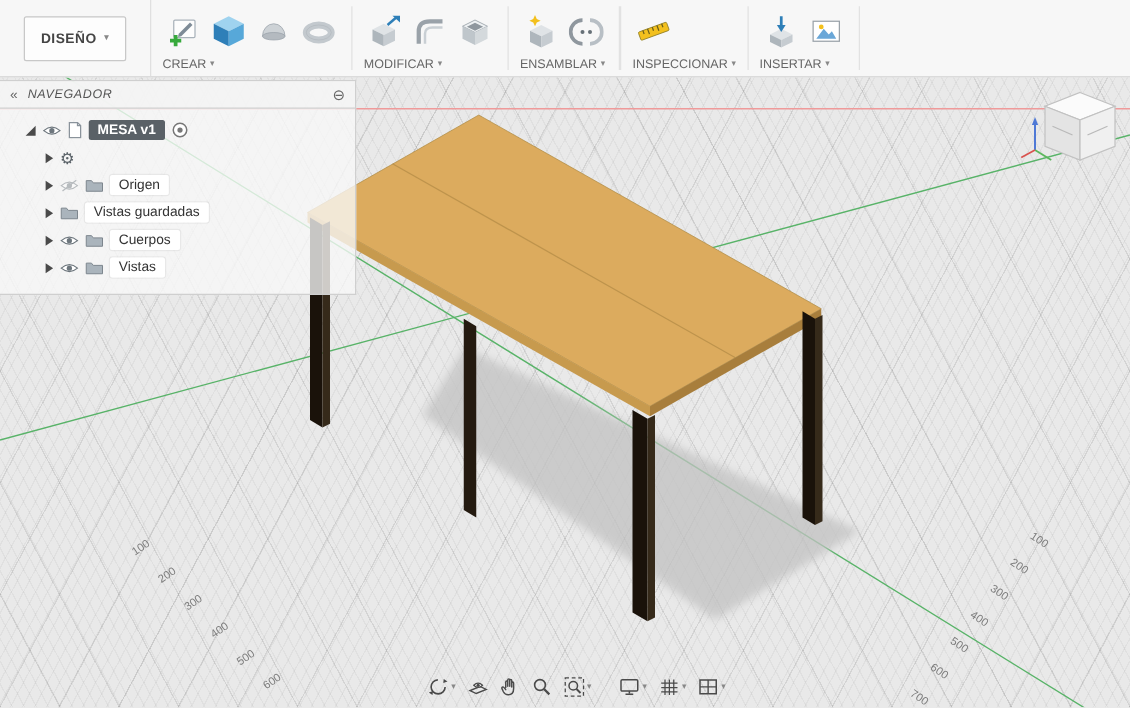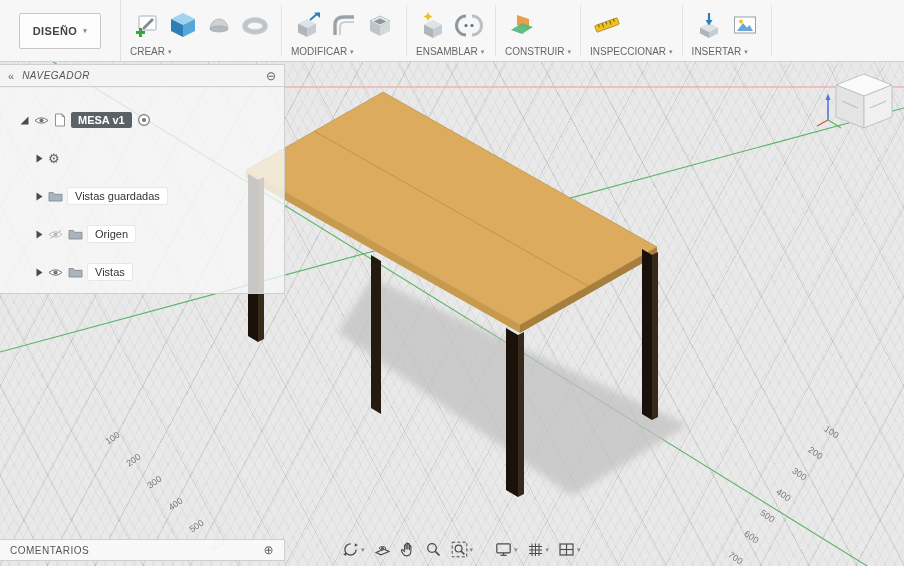--- a/index.html
+++ b/index.html
@@ -42,21 +42,21 @@
   .navigator{position:absolute;top:2px;left:0;width:285px;background:rgba(248,248,248,.78);
              border:1px solid #cfcfcf;border-left:0;box-sizing:border-box;}
   .nav-header{height:21px;display:flex;align-items:center;padding:0 8px;gap:8px;
               border-bottom:1px solid #cfcfcf;background:rgba(243,243,243,.92);
               font-size:10px;color:#555;}
   .nav-title{letter-spacing:.5px;font-style:italic;}
   .spacer{flex:1;}
   .round-btn{font-size:12px;color:#666;line-height:1;cursor:pointer;}
   .collapse{font-size:11px;color:#666;cursor:pointer;}
   .nav-body{padding:6px 0 10px;}
-  .nav-row{height:22px;display:flex;align-items:center;gap:5px;font-size:11px;color:#333;cursor:default;margin-top:16px;}
+  .nav-row{height:22px;display:flex;align-items:center;gap:5px;font-size:11px;color:#333;cursor:default;}
   .nav-row.root{padding-left:20px;}
   .nav-row.child{padding-left:36px;}
   .chip{background:rgba(255,255,255,.95);border-radius:2px;padding:2px 7px;
         box-shadow:0 0 0 1px rgba(0,0,0,.05);white-space:nowrap;}
   .chip.active{background:#5a6167;color:#fff;font-weight:bold;box-shadow:none;}
   .gear{font-size:13px;color:#5a6268;line-height:1;}
 
   
   .comments{position:absolute;left:0;bottom:5px;width:285px;height:22px;box-sizing:border-box;
             background:rgba(250,250,250,.93);border:1px solid #cfcfcf;border-left:0;
@@ -171,34 +171,20 @@
           </svg>
         </button>
       </div>
       <div class="tb-label">
         <span>ENSAMBLAR</span>
         <span class="caret">▾</span>
       </div>
     </div>
     <div class="tb-sep"></div>
 
-    <div class="tb-group">
-      <div class="tb-icons">
-        <button class="tb-btn">
-          <svg width="28" height="28" viewBox="0 0 28 28">
-            <polygon points="9,4 21,8 21,18 9,14" fill="#e8953c" opacity=".92"></polygon>
-            <polygon points="3,19 14,12 25,16 14,23" fill="#57b87a" opacity=".92"></polygon>
-          </svg>
-        </button>
-      </div>
-      <div class="tb-label">
-        <span>CONSTRUIR</span>
-        <span class="caret">▾</span>
-      </div>
-    </div>
     <div class="tb-sep"></div>
 
     <div class="tb-group">
       <div class="tb-icons">
         <button class="tb-btn">
           <svg width="28" height="28" viewBox="0 0 28 28">
             <rect x="2" y="10.5" width="24" height="7" rx="1" transform="rotate(-20 14 14)" fill="#f3c01d" stroke="#8a7a20" stroke-width=".6"></rect>
             <g transform="rotate(-20 14 14)" stroke="#6b5e1a" stroke-width="1">
               <line x1="6" y1="10.5" x2="6" y2="13.5"></line>
                 <line x1="10" y1="10.5" x2="10" y2="15"></line>
@@ -345,64 +331,72 @@
           <svg width="7" height="9" viewBox="0 0 7 9">
             <polygon points="0.5,0.5 6.5,4.5 0.5,8.5" fill="#4a4a4a"></polygon>
           </svg>
           <span class="gear">⚙</span>
         </div>
 
         <div class="nav-row child">
           <svg width="7" height="9" viewBox="0 0 7 9">
             <polygon points="0.5,0.5 6.5,4.5 0.5,8.5" fill="#4a4a4a"></polygon>
           </svg>
-          <svg width="15" height="12" viewBox="0 0 15 12">
-            <path d="M1 2.5 h4.2 l1.4 1.8 H14 V11 H1 Z" fill="#aab4bc" stroke="#7d868e" stroke-width=".8"></path>
-          </svg>
-          <span class="chip">Vistas guardadas</span>
-        </div>
-
-        <div class="nav-row child">
-          <svg width="7" height="9" viewBox="0 0 7 9">
-            <polygon points="0.5,0.5 6.5,4.5 0.5,8.5" fill="#4a4a4a"></polygon>
-          </svg>
           <svg width="15" height="11" viewBox="0 0 15 11" opacity="0.45">
             <path d="M1 5.5 Q7.5 0 14 5.5 Q7.5 11 1 5.5 Z" fill="#fff" stroke="#6d767d"></path>
             <circle cx="7.5" cy="5.5" r="2.1" fill="#6d767d"></circle>
             <line x1="2" y1="9.8" x2="13" y2="1.2" stroke="#6d767d"></line>
           </svg>
           <svg width="15" height="12" viewBox="0 0 15 12">
             <path d="M1 2.5 h4.2 l1.4 1.8 H14 V11 H1 Z" fill="#aab4bc" stroke="#7d868e" stroke-width=".8"></path>
           </svg>
           <span class="chip">Origen</span>
         </div>
 
-
         <div class="nav-row child">
           <svg width="7" height="9" viewBox="0 0 7 9">
             <polygon points="0.5,0.5 6.5,4.5 0.5,8.5" fill="#4a4a4a"></polygon>
           </svg>
+          <svg width="15" height="12" viewBox="0 0 15 12">
+            <path d="M1 2.5 h4.2 l1.4 1.8 H14 V11 H1 Z" fill="#aab4bc" stroke="#7d868e" stroke-width=".8"></path>
+          </svg>
+          <span class="chip">Vistas guardadas</span>
+        </div>
+
+        <div class="nav-row child">
+          <svg width="7" height="9" viewBox="0 0 7 9">
+            <polygon points="0.5,0.5 6.5,4.5 0.5,8.5" fill="#4a4a4a"></polygon>
+          </svg>
           <svg width="15" height="11" viewBox="0 0 15 11">
             <path d="M1 5.5 Q7.5 0 14 5.5 Q7.5 11 1 5.5 Z" fill="#fff" stroke="#6d767d"></path>
             <circle cx="7.5" cy="5.5" r="2.1" fill="#6d767d"></circle>
           </svg>
           <svg width="15" height="12" viewBox="0 0 15 12">
             <path d="M1 2.5 h4.2 l1.4 1.8 H14 V11 H1 Z" fill="#aab4bc" stroke="#7d868e" stroke-width=".8"></path>
           </svg>
+          <span class="chip">Cuerpos</span>
+        </div>
+
+        <div class="nav-row child">
+          <svg width="7" height="9" viewBox="0 0 7 9">
+            <polygon points="0.5,0.5 6.5,4.5 0.5,8.5" fill="#4a4a4a"></polygon>
+          </svg>
+          <svg width="15" height="11" viewBox="0 0 15 11">
+            <path d="M1 5.5 Q7.5 0 14 5.5 Q7.5 11 1 5.5 Z" fill="#fff" stroke="#6d767d"></path>
+            <circle cx="7.5" cy="5.5" r="2.1" fill="#6d767d"></circle>
+          </svg>
+          <svg width="15" height="12" viewBox="0 0 15 12">
+            <path d="M1 2.5 h4.2 l1.4 1.8 H14 V11 H1 Z" fill="#aab4bc" stroke="#7d868e" stroke-width=".8"></path>
+          </svg>
           <span class="chip">Vistas</span>
         </div>
 
       </div>
     </aside>
 
-    <div class="comments">
-      <span>COMENTARIOS</span>
-      <span class="spacer"></span>
-      <span class="round-btn">⊕</span>
-    </div>
 
     <div class="nav-tools">
       <button class="nt-btn">
         <svg width="17" height="17" viewBox="0 0 17 17">
           <circle cx="8.5" cy="8.5" r="5.6" fill="none" stroke="#4a4a4a" stroke-width="1.3" stroke-dasharray="26 9"></circle>
           <polygon points="13,2.2 16,4.2 12.6,5.4" fill="#4a4a4a"></polygon>
           <polygon points="4,15 1,13 4.4,11.8" fill="#4a4a4a"></polygon>
         </svg>
         <span class="caret">▾</span>
       </button>

